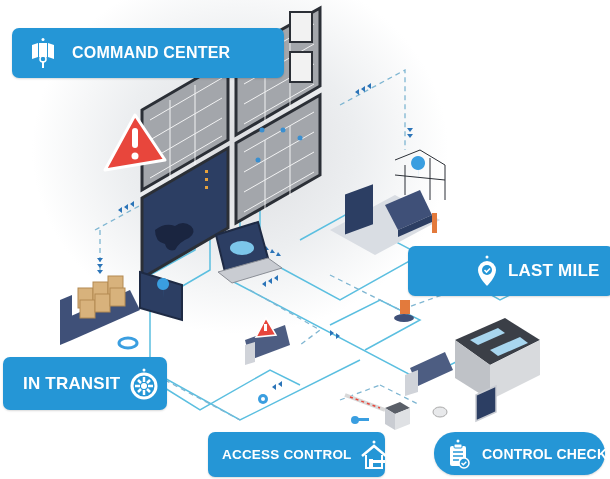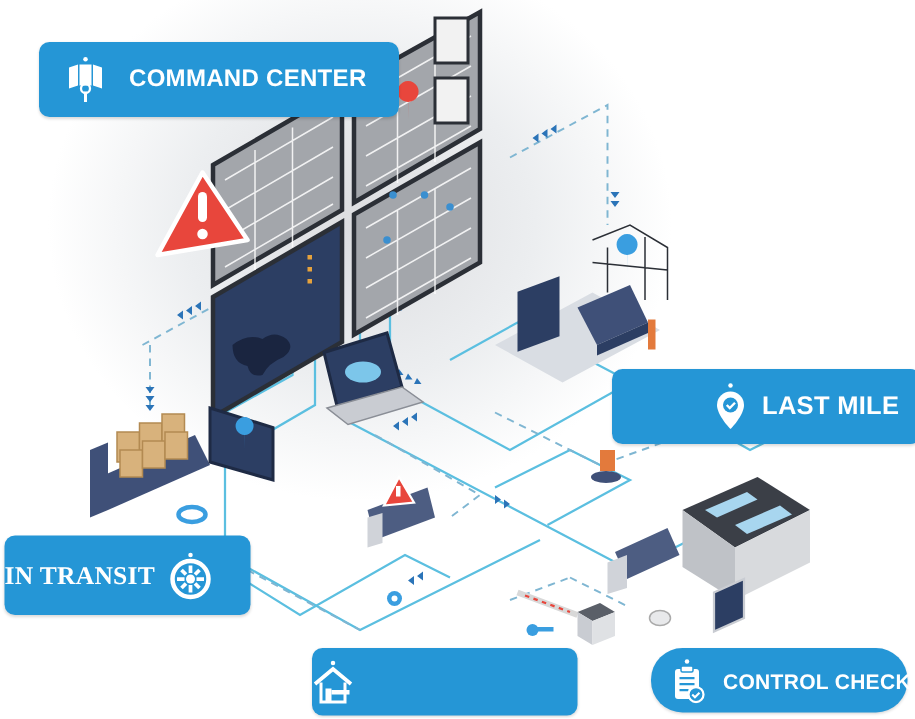--- a/index.html
+++ b/index.html
@@ -3,26 +3,26 @@
 <meta charset="utf-8">
 <style>
   html,body{margin:0;padding:0;}
   body{width:610px;height:479px;overflow:hidden;background:#ffffff;font-family:"Liberation Sans",sans-serif;}
   .stage{position:relative;width:610px;height:479px;overflow:hidden;
     background:radial-gradient(ellipse 260px 230px at 240px 150px,#dcdde0 0%,#eceef0 45%,#ffffff 80%);}
   svg.art{position:absolute;left:0;top:0;}
   .label{position:absolute;background:#2596d6;border-radius:7px;color:#fff;display:flex;align-items:center;
     font-weight:bold;letter-spacing:0.2px;box-shadow:0 1px 2px rgba(0,0,0,0.15);}
   .label .txt{white-space:nowrap;}
-  .lbl-cmd{left:26px;top:28px;width:240px;height:50px;font-size:16px;}
+  .lbl-cmd{left:12px;top:28px;width:272px;height:50px;font-size:16px;}
   .lbl-cmd .ico{margin-left:18px;margin-right:16px;}
   .lbl-last{left:408px;top:246px;width:158px;height:50px;font-size:17px;padding-left:48px;}
   .lbl-last .ico{margin-left:20px;margin-right:10px;}
   .lbl-transit{left:3px;top:357px;width:164px;height:53px;font-size:17px;}
-  .lbl-transit .txt{margin-right:10px;font-family:Liberation Serif, serif;}
+  .lbl-transit .txt{margin-left:20px;margin-right:10px;}
   .lbl-access{left:208px;top:432px;width:177px;height:45px;font-size:13.5px;}
   .lbl-access .txt{margin-left:14px;margin-right:8px;}
   .lbl-check{left:434px;top:432px;width:171px;height:43px;font-size:14px;border-radius:21px;}
   .lbl-check .ico{margin-left:14px;margin-right:12px;}
   .ico{display:inline-flex;align-items:center;justify-content:center;}
 </style>
 </head>
 <body>
 
 <div class="stage">
@@ -220,20 +220,21 @@
         <line x1="8" y1="12" x2="11" y2="15"></line>
             <line x1="17" y1="21" x2="20" y2="24"></line>
         <line x1="20" y1="12" x2="17" y2="15"></line>
             <line x1="11" y1="21" x2="8" y2="24"></line>
       </g>
     </svg>
   </span>
 </div>
 
 <div class="label lbl-access">
+  <span class="txt">ACCESS CONTROL</span>
   <span class="ico">
     <svg width="28" height="30" viewBox="0 0 28 30">
       <circle cx="14" cy="2" r="1.5" fill="#fff"></circle>
       <path d="M2 16 L14 6 L26 16" stroke="#fff" stroke-width="2.5" fill="none"></path>
       <path d="M6 15 L6 28 L22 28 L22 15" stroke="#fff" stroke-width="2" fill="none"></path>
       <rect x="9" y="19" width="4" height="9" fill="#fff"></rect>
       <rect x="13" y="20" width="12" height="3" fill="#fff"></rect>
     </svg>
   </span>
 </div>

